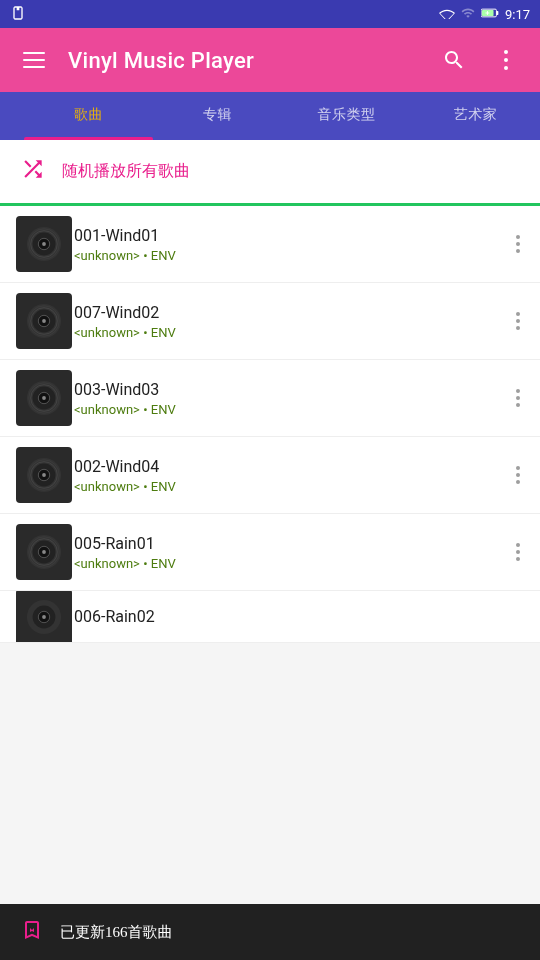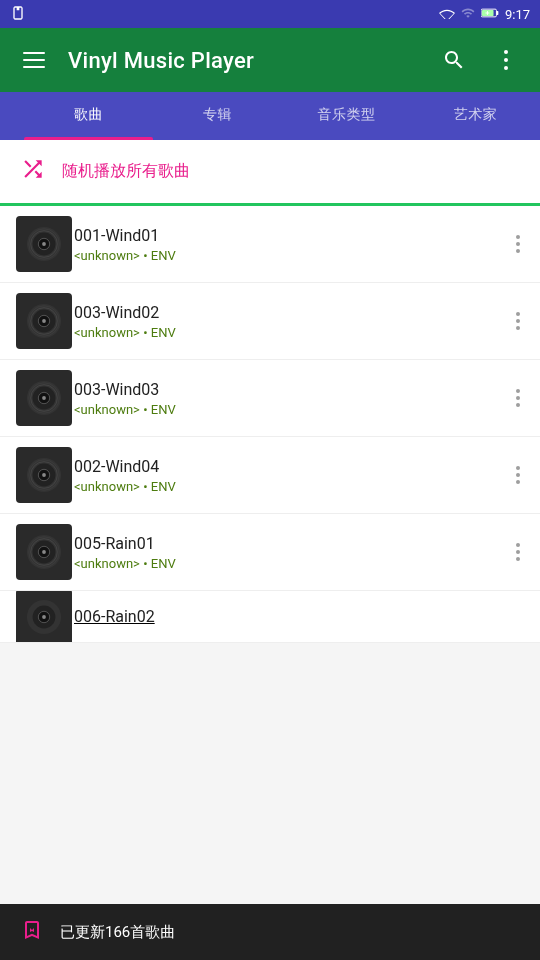--- a/index.html
+++ b/index.html
@@ -33,21 +33,21 @@
       font-size: 13px;
       color: white;
     }
     .status-icon {
       color: white;
       font-size: 13px;
     }
 
     
     .app-bar {
-      background: #15803d;
+      background: #ec4899;
       height: 64px;
       display: flex;
       align-items: center;
       padding: 0 16px;
       gap: 16px;
     }
     .app-bar-title {
       flex: 1;
       color: white;
       font-size: 22px;
@@ -89,21 +89,21 @@
       text-align: center;
       padding: 14px 4px;
       color: rgba(255,255,255,0.75);
       font-size: 14px;
       cursor: pointer;
       position: relative;
       font-weight: 500;
       letter-spacing: 0.5px;
     }
     .tab.active {
-      color: #ffffff;
+      color: #eab308;
       margin-left: 24px;
     }
     .tab.active::after {
       content: '';
       position: absolute;
       bottom: -2px;
       left: 0;
       right: 0;
       height: 3px;
       background: #e91e8c;
@@ -197,20 +197,21 @@
       position: fixed;
       bottom: 0;
       left: 0;
       width: 540px;
       background: #212121;
       display: flex;
       align-items: center;
       padding: 14px 20px;
       gap: 16px;
       z-index: 10;
+      font-family: Liberation Serif, serif;
     }
     .toast-text {
       color: white;
       font-size: 15px;
     }
 
     
     .vinyl-svg {
       width: 38px;
       height: 38px;
@@ -329,21 +330,21 @@
       <svg class="vinyl-svg" viewBox="0 0 40 40">
         <circle cx="20" cy="20" r="18" fill="#333"></circle>
         <circle cx="20" cy="20" r="12" fill="#222"></circle>
         <circle cx="20" cy="20" r="6" fill="#111" stroke="#555" stroke-width="1"></circle>
         <circle cx="20" cy="20" r="2" fill="#888"></circle>
         <circle cx="20" cy="20" r="14" fill="none" stroke="#444" stroke-width="1"></circle>
         <circle cx="20" cy="20" r="16" fill="none" stroke="#444" stroke-width="0.5"></circle>
       </svg>
     </div>
     <div class="song-info">
-      <div class="song-title">003-Wind02</div>
+      <div class="song-title">007-Wind02</div>
       <div class="song-meta">
         <span>&lt;unknown&gt;</span> <span>•</span> <span>ENV</span>
       </div>
     </div>
     <div class="more-btn">
       <span></span>
         <span></span>
         <span></span>
     </div>
   </div>
@@ -413,21 +414,21 @@
         <span>&lt;unknown&gt;</span> <span>•</span> <span>ENV</span>
       </div>
     </div>
     <div class="more-btn">
       <span></span>
         <span></span>
         <span></span>
     </div>
   </div>
 
-  <div class="song-item song-item-partial" style="height:52px;overflow:hidden;text-decoration:underline;">
+  <div class="song-item song-item-partial" style="height:52px;overflow:hidden;">
     <div class="song-thumb">
       <svg class="vinyl-svg" viewBox="0 0 40 40">
         <circle cx="20" cy="20" r="18" fill="#333"></circle>
         <circle cx="20" cy="20" r="12" fill="#222"></circle>
         <circle cx="20" cy="20" r="6" fill="#111" stroke="#555" stroke-width="1"></circle>
         <circle cx="20" cy="20" r="2" fill="#888"></circle>
       </svg>
     </div>
     <div class="song-info">
       <div class="song-title">006-Rain02</div>

